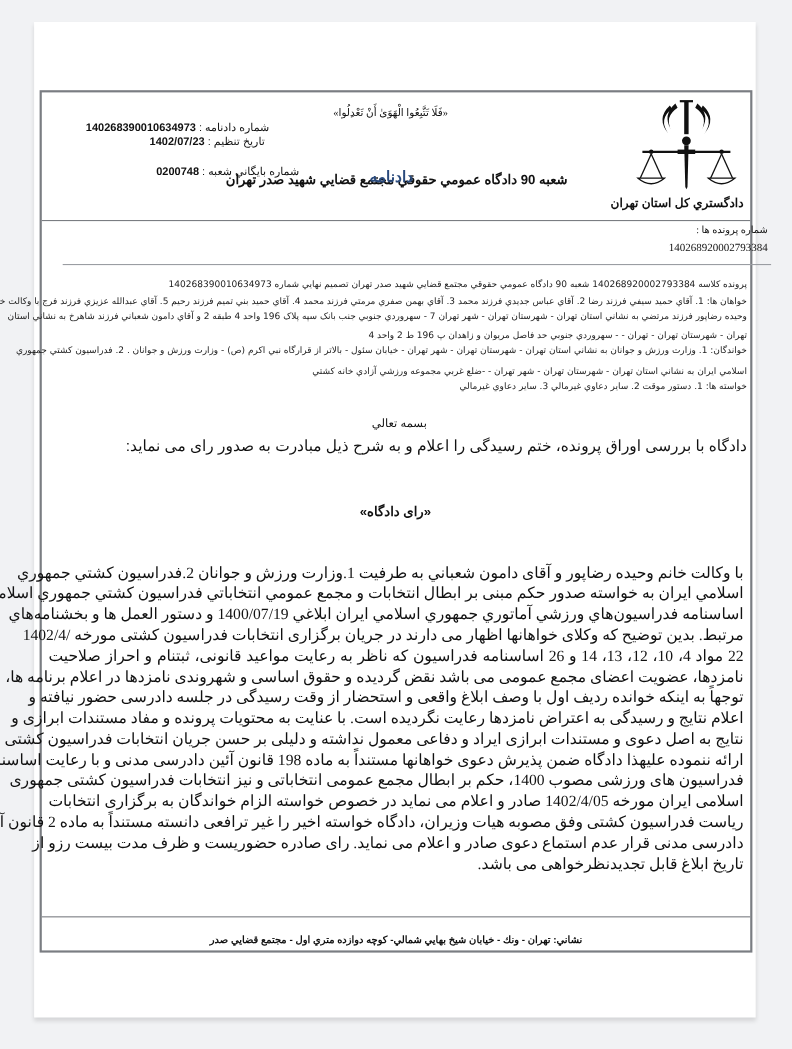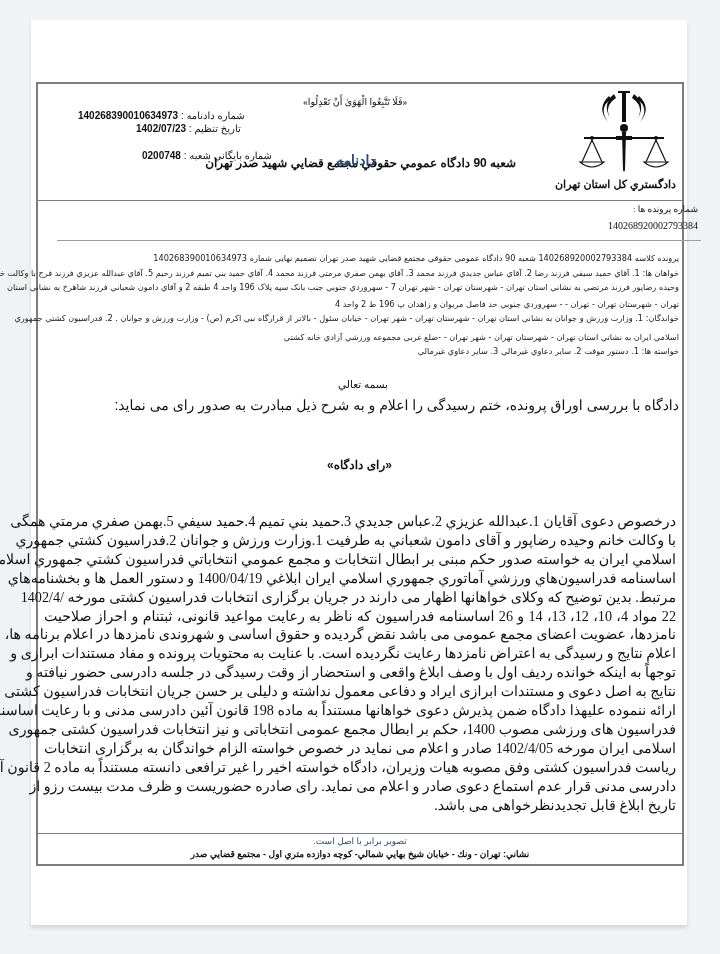--- a/index.html
+++ b/index.html
@@ -90,35 +90,33 @@
   <div class="small rtl" style="top:215px;">تهران - شهرستان تهران - تهران - - سهروردي جنوبي حد فاصل مريوان و زاهدان پ 196 ط 2 واحد 4</div>
   <div class="small rtl" style="top:229px;">خواندگان: 1. وزارت ورزش و جوانان به نشاني استان تهران - شهرستان تهران - شهر تهران - خيابان سئول - بالاتر از قرارگاه نبي اکرم (ص) - وزارت ورزش و جوانان .   2. فدراسيون کشتي جمهوري</div>
   <div class="small rtl" style="top:248px;">اسلامي ايران به نشاني استان تهران - شهرستان تهران - شهر تهران - -ضلع غربي مجموعه ورزشي آزادي خانه کشتي</div>
   <div class="small rtl" style="top:262px;">خواسته ها: 1. دستور موقت   2. ساير دعاوي غيرمالي   3. ساير دعاوي غيرمالي</div>
 
   <div class="besm rtl">بسمه تعالي</div>
   <div class="intro rtl">دادگاه با بررسی اوراق پرونده، ختم رسیدگی را اعلام و به شرح ذیل مبادرت به صدور رای می نماید:</div>
   <div class="ray rtl">«رای دادگاه»</div>
 
   <div class="body rtl">
-    <div>درخصوص دعوی آقایان 1.عبدالله عزيزي 2.عباس جديدي 3.حميد بني تميم 4.حميد سيفي 5.بهمن صفري مرمتي همگی</div>
     <div>با وکالت خانم وحیده رضاپور و آقای دامون شعباني به طرفیت 1.وزارت ورزش و جوانان 2.فدراسيون کشتي جمهوري</div>
     <div>اسلامي ايران به خواسته صدور حکم مبنی بر ابطال انتخابات و مجمع عمومي انتخاباتي فدراسيون کشتي جمهوري اسلامي</div>
-    <div>اساسنامه فدراسيون‌هاي ورزشي آماتوري جمهوري اسلامي ايران ابلاغي 1400/04/19 و دستور العمل ها و بخشنامه‌هاي</div>
+    <div>اساسنامه فدراسيون‌هاي ورزشي آماتوري جمهوري اسلامي ايران ابلاغي 1400/07/19 و دستور العمل ها و بخشنامه‌هاي</div>
     <div>مرتبط. بدين توضیح که وکلای خواهانها اظهار می دارند در جریان برگزاری انتخابات فدراسیون کشتی مورخه /1402/4</div>
     <div>22 مواد 4، 10، 12، 13، 14 و 26 اساسنامه فدراسیون که ناظر به رعایت مواعید قانونی، ثبتنام و احراز صلاحیت</div>
     <div>نامزدها، عضویت اعضای مجمع عمومی می باشد نقض گردیده و حقوق اساسی و شهروندی نامزدها در اعلام برنامه ها،</div>
+    <div>توجهاً به اینکه خوانده ردیف اول با وصف ابلاغ واقعی و استحضار از وقت رسیدگی در جلسه دادرسی حضور نیافته و</div>
     <div>اعلام نتایج و رسیدگی به اعتراض نامزدها رعایت نگردیده است. با عنایت به محتویات پرونده و مفاد مستندات ابرازی و</div>
-    <div>توجهاً به اینکه خوانده ردیف اول با وصف ابلاغ واقعی و استحضار از وقت رسیدگی در جلسه دادرسی حضور نیافته و</div>
     <div>نتایج به اصل دعوی و مستندات ابرازی ایراد و دفاعی معمول نداشته و دلیلی بر حسن جریان انتخابات فدراسیون کشتی</div>
     <div>ارائه ننموده علیهذا دادگاه ضمن پذیرش دعوی خواهانها مستنداً به ماده 198 قانون آئین دادرسی مدنی و با رعایت اساسنامه</div>
     <div>فدراسیون های ورزشی مصوب 1400، حکم بر ابطال مجمع عمومی انتخاباتی و نیز انتخابات فدراسیون کشتی جمهوری</div>
     <div>اسلامی ایران مورخه 1402/4/05 صادر و اعلام می نماید در خصوص خواسته الزام خواندگان به برگزاری انتخابات</div>
     <div>ریاست فدراسیون کشتی وفق مصوبه هیات وزیران، دادگاه خواسته اخیر را غیر ترافعی دانسته مستنداً به ماده 2 قانون آئین</div>
     <div>دادرسی مدنی قرار عدم استماع دعوی صادر و اعلام می نماید. رای صادره حضوریست و ظرف مدت بیست رزو از</div>
     <div class="last">تاریخ ابلاغ قابل تجدیدنظرخواهی می باشد.</div>
   </div>
 
   <div class="foot rtl">
-    <div class="c1">تصوير برابر با اصل است.</div>
     <div class="c2">نشاني:  تهران - ونك - خيابان شيخ بهايي شمالي- كوچه دوازده متري اول - مجتمع قضايي صدر</div>
   </div>
 </div>
 
 </body></html>

